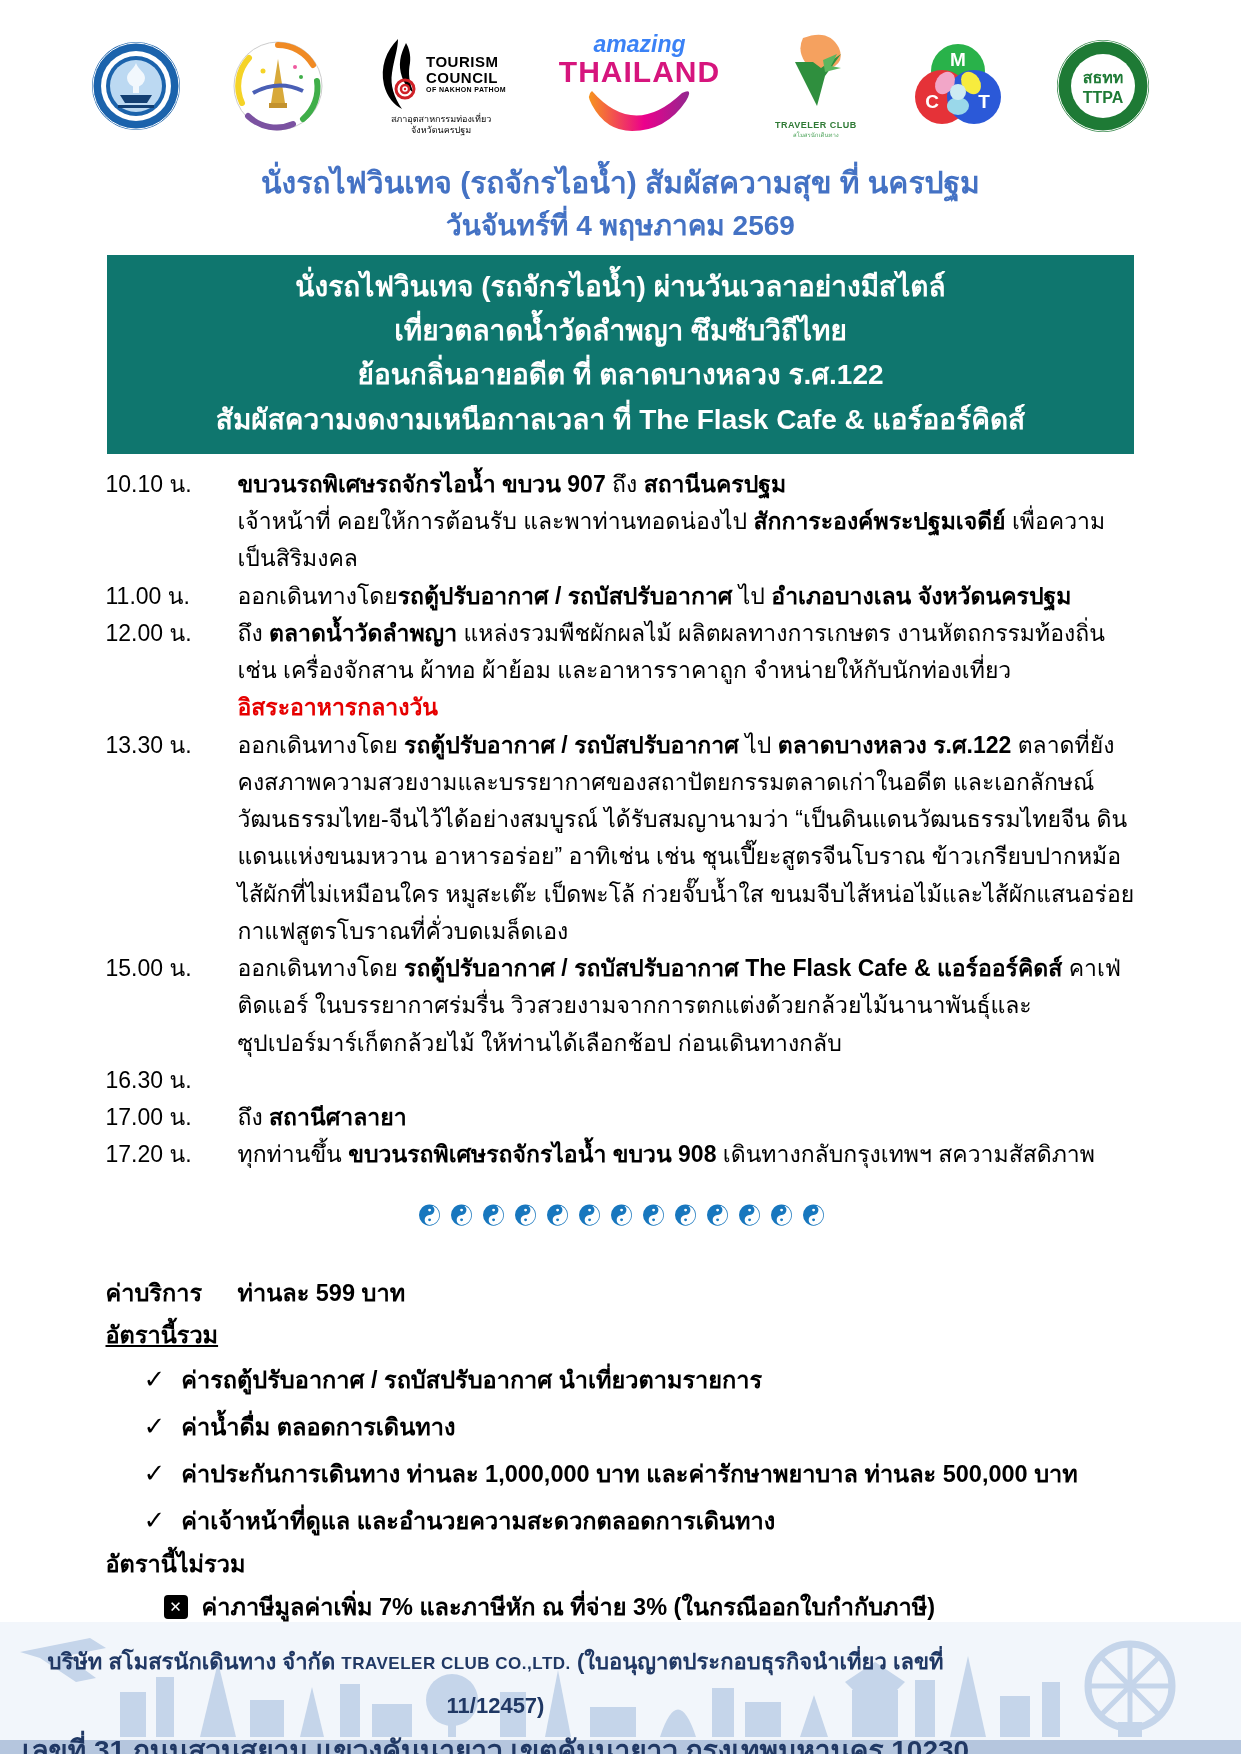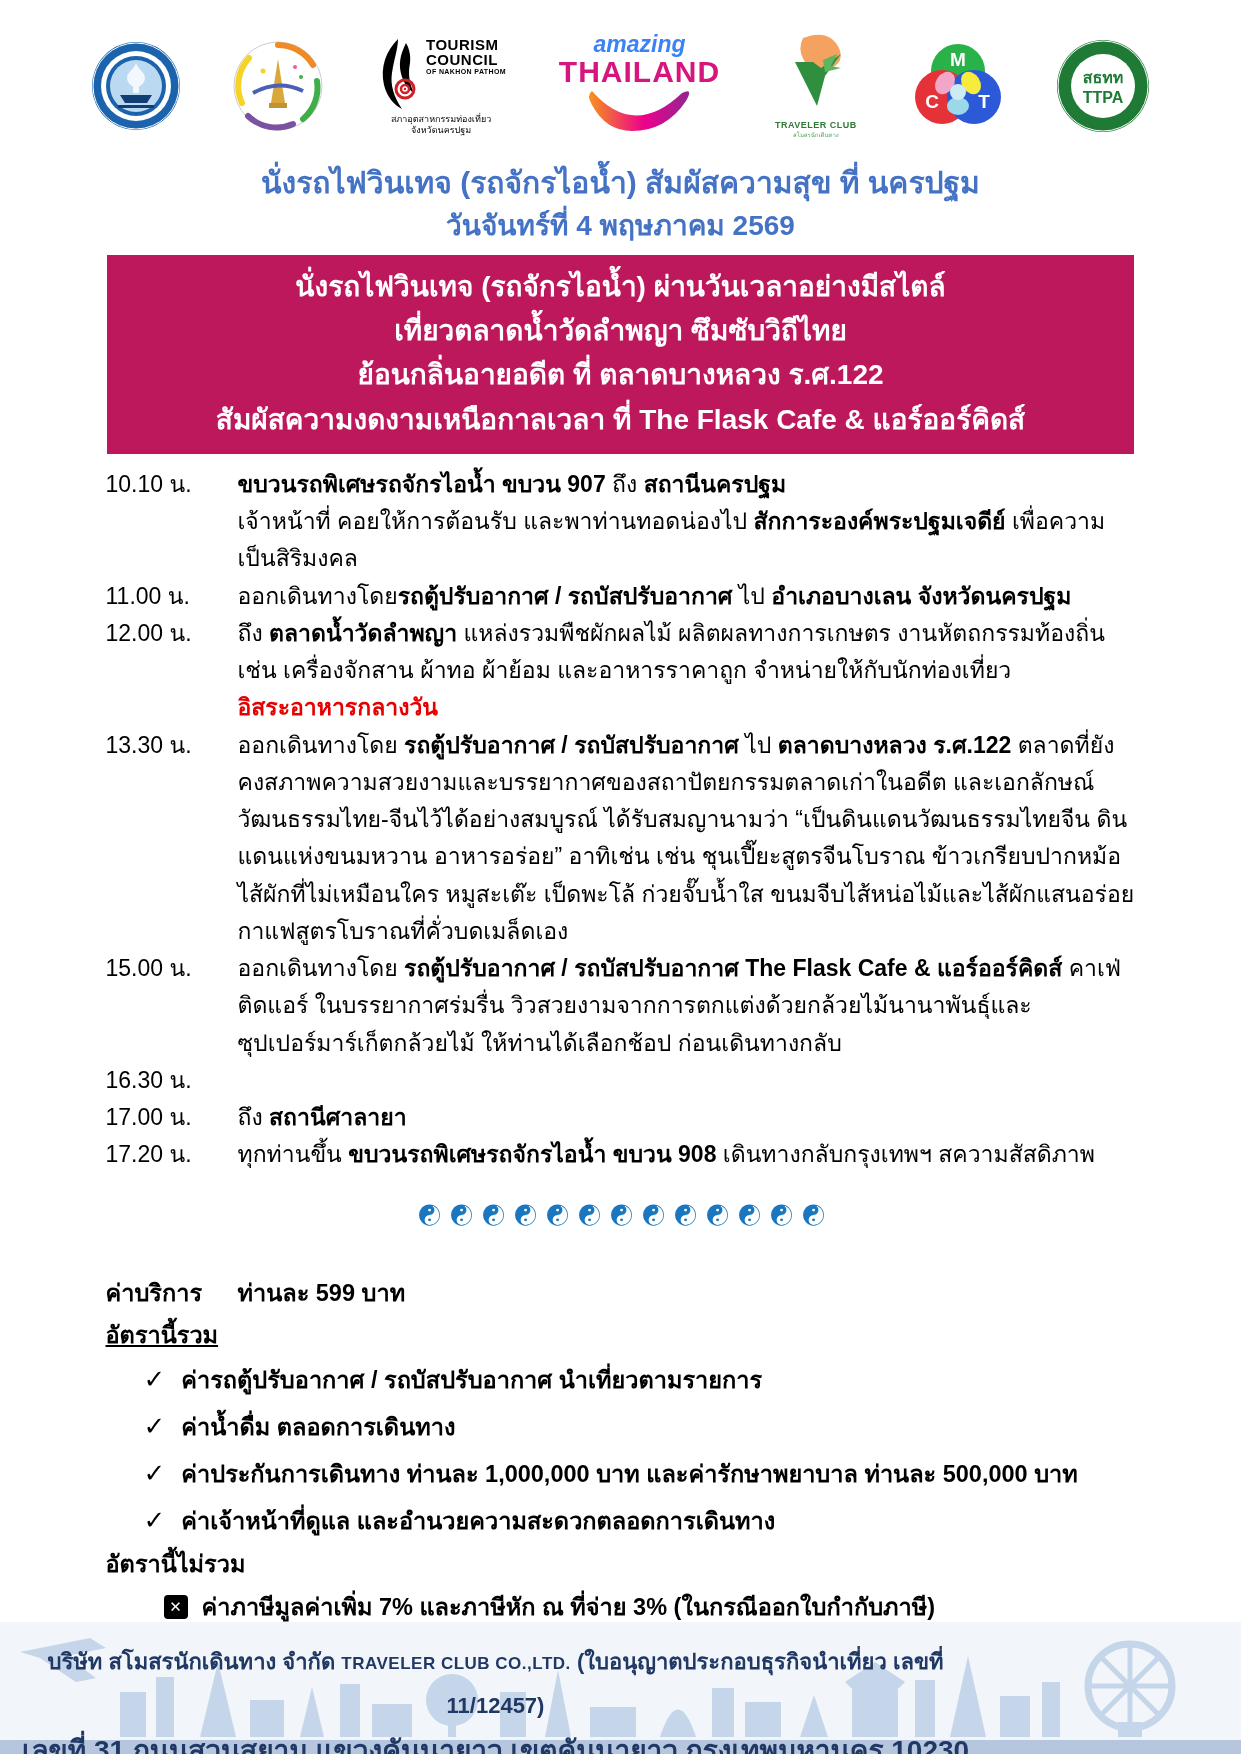--- a/index.html
+++ b/index.html
@@ -17,21 +17,21 @@
   .az-word1 { font-size:23px; font-weight:bold; font-style:italic; color:#3b82f6; text-align:center; line-height:1; }
   .az-word2 { font-size:30px; font-weight:bold; color:#d6157d; letter-spacing:1px; text-align:left; line-height:1.05; }
   .tvc-name { font-size:9px; font-weight:bold; color:#2f7a35; letter-spacing:.5px; margin-top:2px; }
   .tvc-sub { font-size:6px; color:#4aa257; }
 
   
   .main-title { margin-top:14px; text-align:center; color:#4472c4; font-weight:bold; font-size:30px; line-height:1.5; }
   .main-title .t2 { font-size:28px; }
 
   
-  .hl-box { width:1027px; margin:8px auto 0; background:#be185d; color:#ffffff; text-align:center;
+  .hl-box { width:1027px; margin:8px auto 0; background:#0f766e; color:#ffffff; text-align:center;
             font-weight:bold; font-size:28px; line-height:1.58; padding:10px 8px 12px; }
 
   
   .itinerary { width:1030px; margin:12px auto 0; font-size:23px; line-height:1.62; }
   .it-row { display:flex; align-items:flex-start; }
   .it-time { width:132px; flex:none; }
   .it-desc { flex:1; }
   .b { font-weight:bold; }
   .red { color:#e60000; font-weight:bold; }
 
@@ -92,21 +92,21 @@
         <path d="M45 18 L52 62 L38 62 Z" fill="#d8a93a"></path>
         <rect x="36" y="62" width="18" height="5" fill="#c3922e"></rect>
         <path d="M20 52 Q45 38 70 50" fill="none" stroke="#4a5fb5" stroke-width="4"></path>
         <circle cx="30" cy="30" r="2.5" fill="#f5d327"></circle>
         <circle cx="62" cy="26" r="2" fill="#ef5aa0"></circle>
         <circle cx="68" cy="36" r="2" fill="#3fae49"></circle>
       </svg>
     </div>
 
     <div class="logo">
-      <div style="display:flex; gap:6px;">
+      <div style="display:flex; align-items:center; gap:6px;">
         <svg width="44" height="74" viewBox="0 0 44 74">
           <path d="M22 2 C10 14 4 30 8 48 C11 60 18 68 26 72 C18 60 14 48 16 36 C18 22 22 12 22 2z" fill="#000"></path>
           <path d="M30 6 C24 18 22 28 26 40 C28 46 32 52 38 56 C33 46 32 36 34 26 C35 18 33 11 30 6z" fill="#000"></path>
           <circle cx="29" cy="52" r="9" fill="none" stroke="#cf2027" stroke-width="3"></circle>
           <circle cx="29" cy="52" r="4" fill="none" stroke="#cf2027" stroke-width="2.5"></circle>
           <circle cx="29" cy="52" r="1.2" fill="#cf2027"></circle>
         </svg>
         <div class="tc-text">
           <div class="tc-line1">TOURISM</div>
           <div class="tc-line1">COUNCIL</div>

